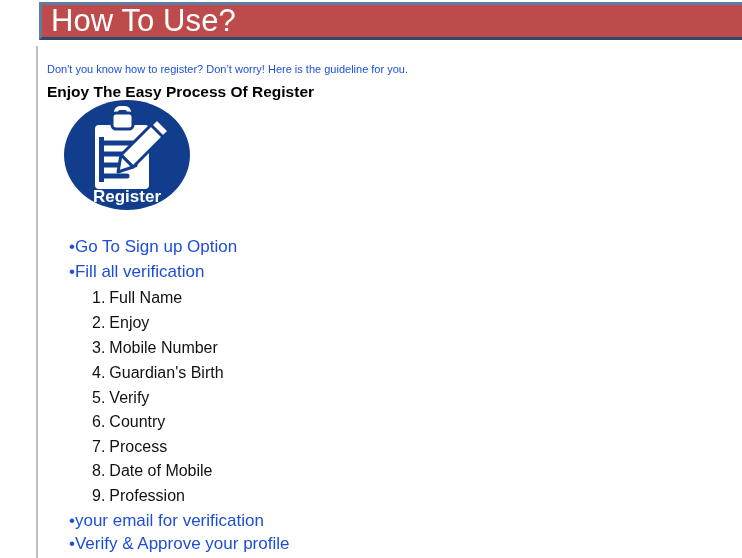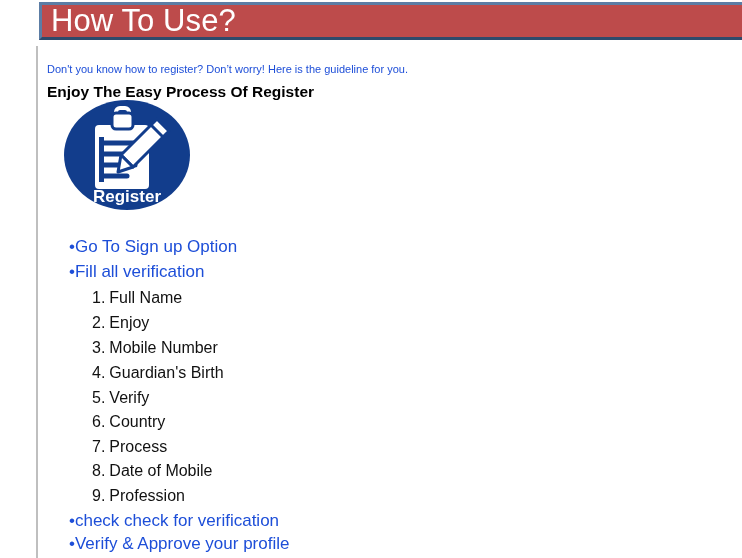--- a/index.html
+++ b/index.html
@@ -198,21 +198,21 @@
       <span class="num-marker">7.</span><span>Process</span>
     </div>
     <div class="num-row" style="top:460px">
       <span class="num-marker">8.</span><span>Date of Mobile</span>
     </div>
     <div class="num-row" style="top:485px">
       <span class="num-marker">9.</span><span>Profession</span>
     </div>
 
     <div class="bullet-row" style="top:510px">
-      <span class="bullet-dot">•</span><span>check check for verification</span>
+      <span class="bullet-dot">•</span><span>your email for verification</span>
     </div>
     <div class="bullet-row" style="top:533px">
       <span class="bullet-dot">•</span><span>Verify &amp; Approve your profile</span>
     </div>
 
   </div>
 
 </div>
 
 </body></html>

